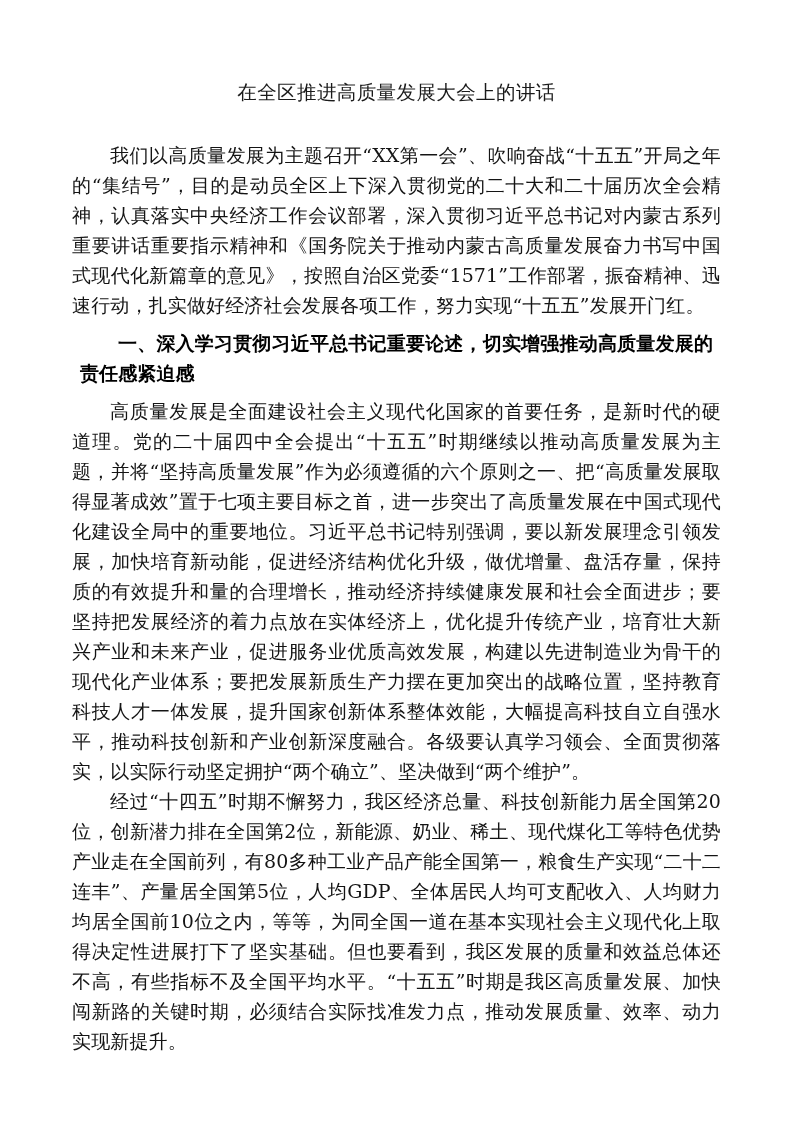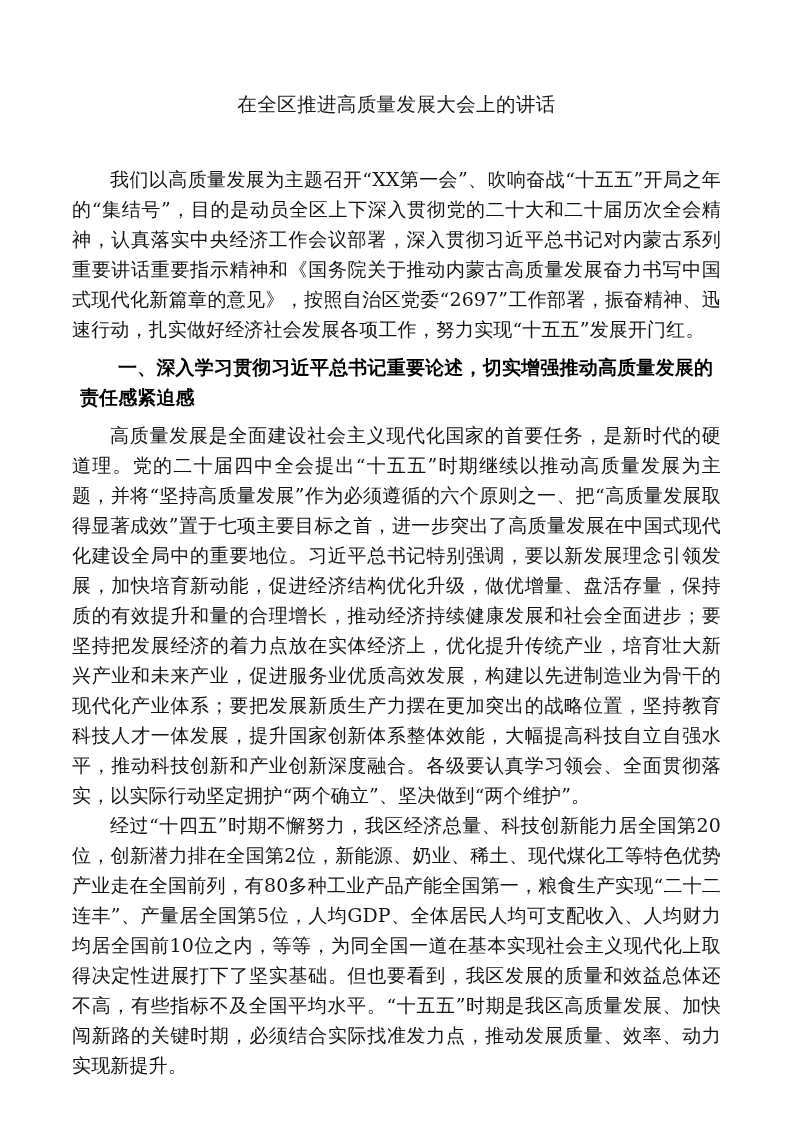--- a/index.html
+++ b/index.html
@@ -27,21 +27,21 @@
     left: 72px;
     top: 0;
     width: 649px;
   }
   .doc-title {
     font-family: "DejaVu Serif", "Liberation Serif", serif;
     font-size: 19.5px;
     line-height: 30px;
     font-weight: 400;
     text-align: center;
-    margin: 12px;
+    margin: 0;
     padding-top: 78px;
     letter-spacing: 0.4px;
     color: #1a1a1a;
   }
   .title-gap {
     height: 32px;
   }
   p.body-para {
     font-family: "DejaVu Serif", "Liberation Serif", serif;
     font-size: 19px;
@@ -71,21 +71,21 @@
 </head>
 <body>
 
 <div class="page">
   <div class="content">
 
     <h1 class="doc-title">在全区推进高质量发展大会上的讲话</h1>
 
     <div class="title-gap"></div>
 
-    <p class="body-para">我们以高质量发展为主题召开“XX第一会”、吹响奋战“十五五”开局之年的“集结号”，目的是动员全区上下深入贯彻党的二十大和二十届历次全会精神，认真落实中央经济工作会议部署，深入贯彻习近平总书记对内蒙古系列重要讲话重要指示精神和《国务院关于推动内蒙古高质量发展奋力书写中国式现代化新篇章的意见》，按照自治区党委“2697”工作部署，振奋精神、迅速行动，扎实做好经济社会发展各项工作，努力实现“十五五”发展开门红。</p>
+    <p class="body-para">我们以高质量发展为主题召开“XX第一会”、吹响奋战“十五五”开局之年的“集结号”，目的是动员全区上下深入贯彻党的二十大和二十届历次全会精神，认真落实中央经济工作会议部署，深入贯彻习近平总书记对内蒙古系列重要讲话重要指示精神和《国务院关于推动内蒙古高质量发展奋力书写中国式现代化新篇章的意见》，按照自治区党委“1571”工作部署，振奋精神、迅速行动，扎实做好经济社会发展各项工作，努力实现“十五五”发展开门红。</p>
 
     <p class="section-heading">一、深入学习贯彻习近平总书记重要论述，切实增强推动高质量发展的责任感紧迫感</p>
 
     <p class="body-para">高质量发展是全面建设社会主义现代化国家的首要任务，是新时代的硬道理。党的二十届四中全会提出“十五五”时期继续以推动高质量发展为主题，并将“坚持高质量发展”作为必须遵循的六个原则之一、把“高质量发展取得显著成效”置于七项主要目标之首，进一步突出了高质量发展在中国式现代化建设全局中的重要地位。习近平总书记特别强调，要以新发展理念引领发展，加快培育新动能，促进经济结构优化升级，做优增量、盘活存量，保持质的有效提升和量的合理增长，推动经济持续健康发展和社会全面进步；要坚持把发展经济的着力点放在实体经济上，优化提升传统产业，培育壮大新兴产业和未来产业，促进服务业优质高效发展，构建以先进制造业为骨干的现代化产业体系；要把发展新质生产力摆在更加突出的战略位置，坚持教育科技人才一体发展，提升国家创新体系整体效能，大幅提高科技自立自强水平，推动科技创新和产业创新深度融合。各级要认真学习领会、全面贯彻落实，以实际行动坚定拥护“两个确立”、坚决做到“两个维护”。</p>
 
     <p class="body-para">经过“十四五”时期不懈努力，我区经济总量、科技创新能力居全国第20位，创新潜力排在全国第2位，新能源、奶业、稀土、现代煤化工等特色优势产业走在全国前列，有80多种工业产品产能全国第一，粮食生产实现“二十二连丰”、产量居全国第5位，人均GDP、全体居民人均可支配收入、人均财力均居全国前10位之内，等等，为同全国一道在基本实现社会主义现代化上取得决定性进展打下了坚实基础。但也要看到，我区发展的质量和效益总体还不高，有些指标不及全国平均水平。“十五五”时期是我区高质量发展、加快闯新路的关键时期，必须结合实际找准发力点，推动发展质量、效率、动力实现新提升。</p>
 
   </div>
 </div>
 

